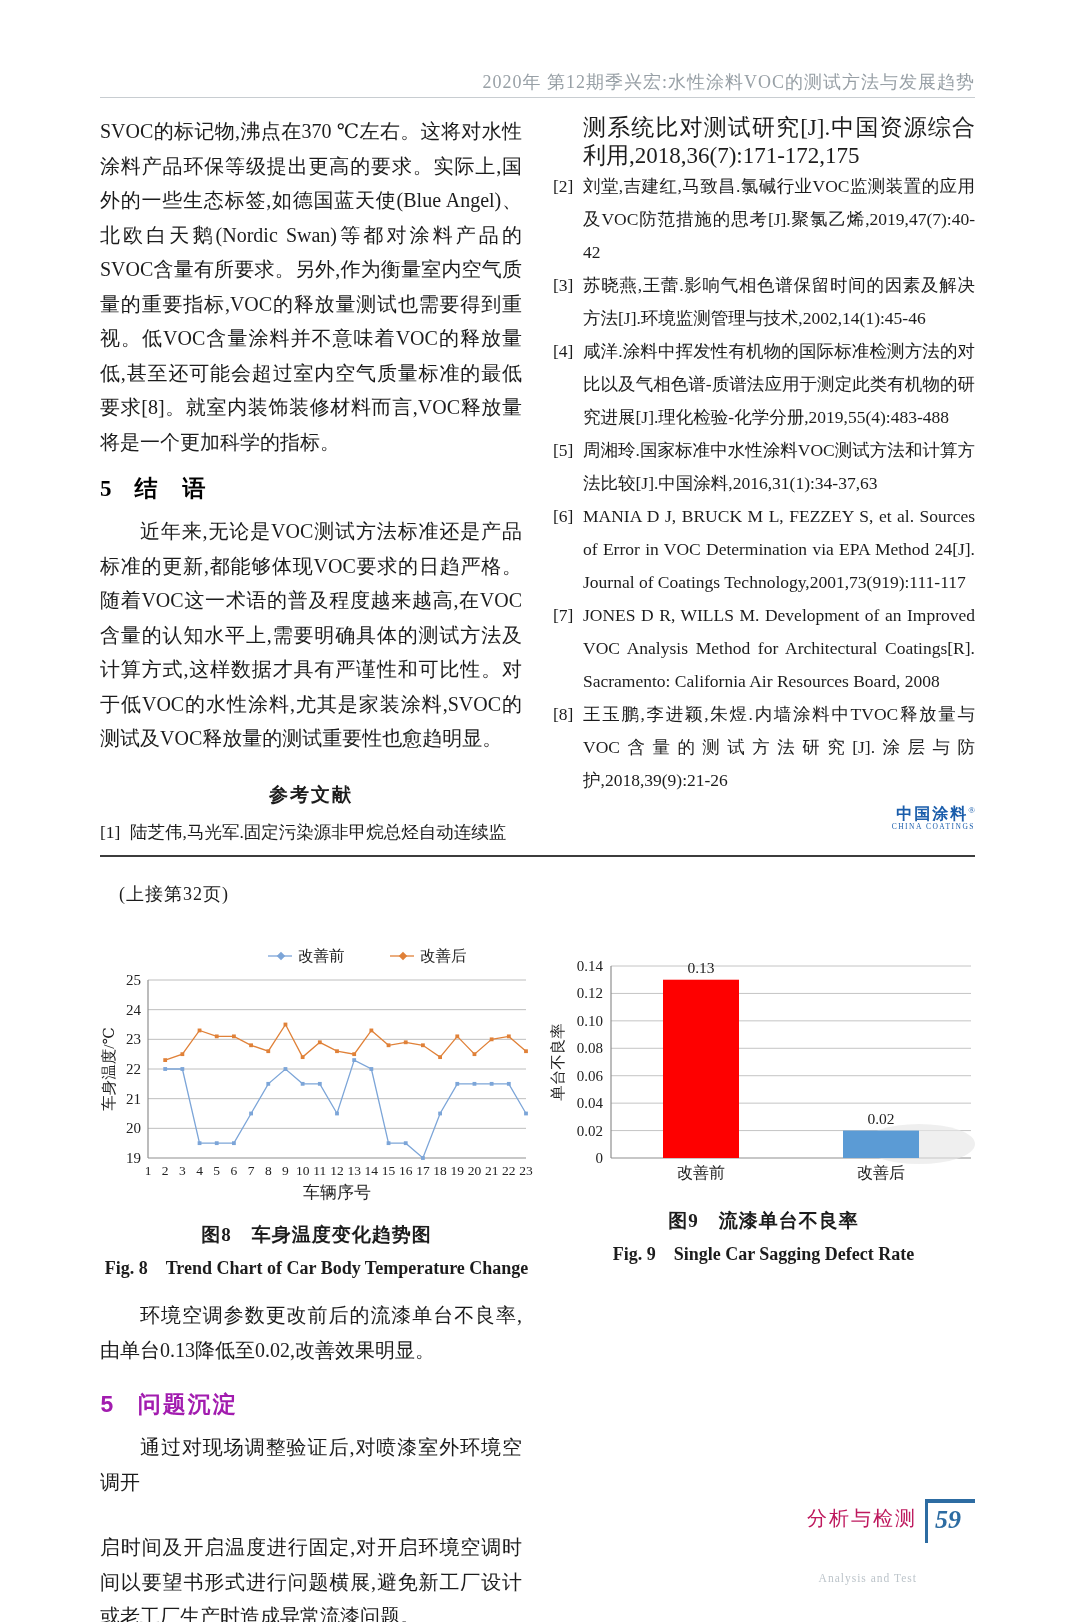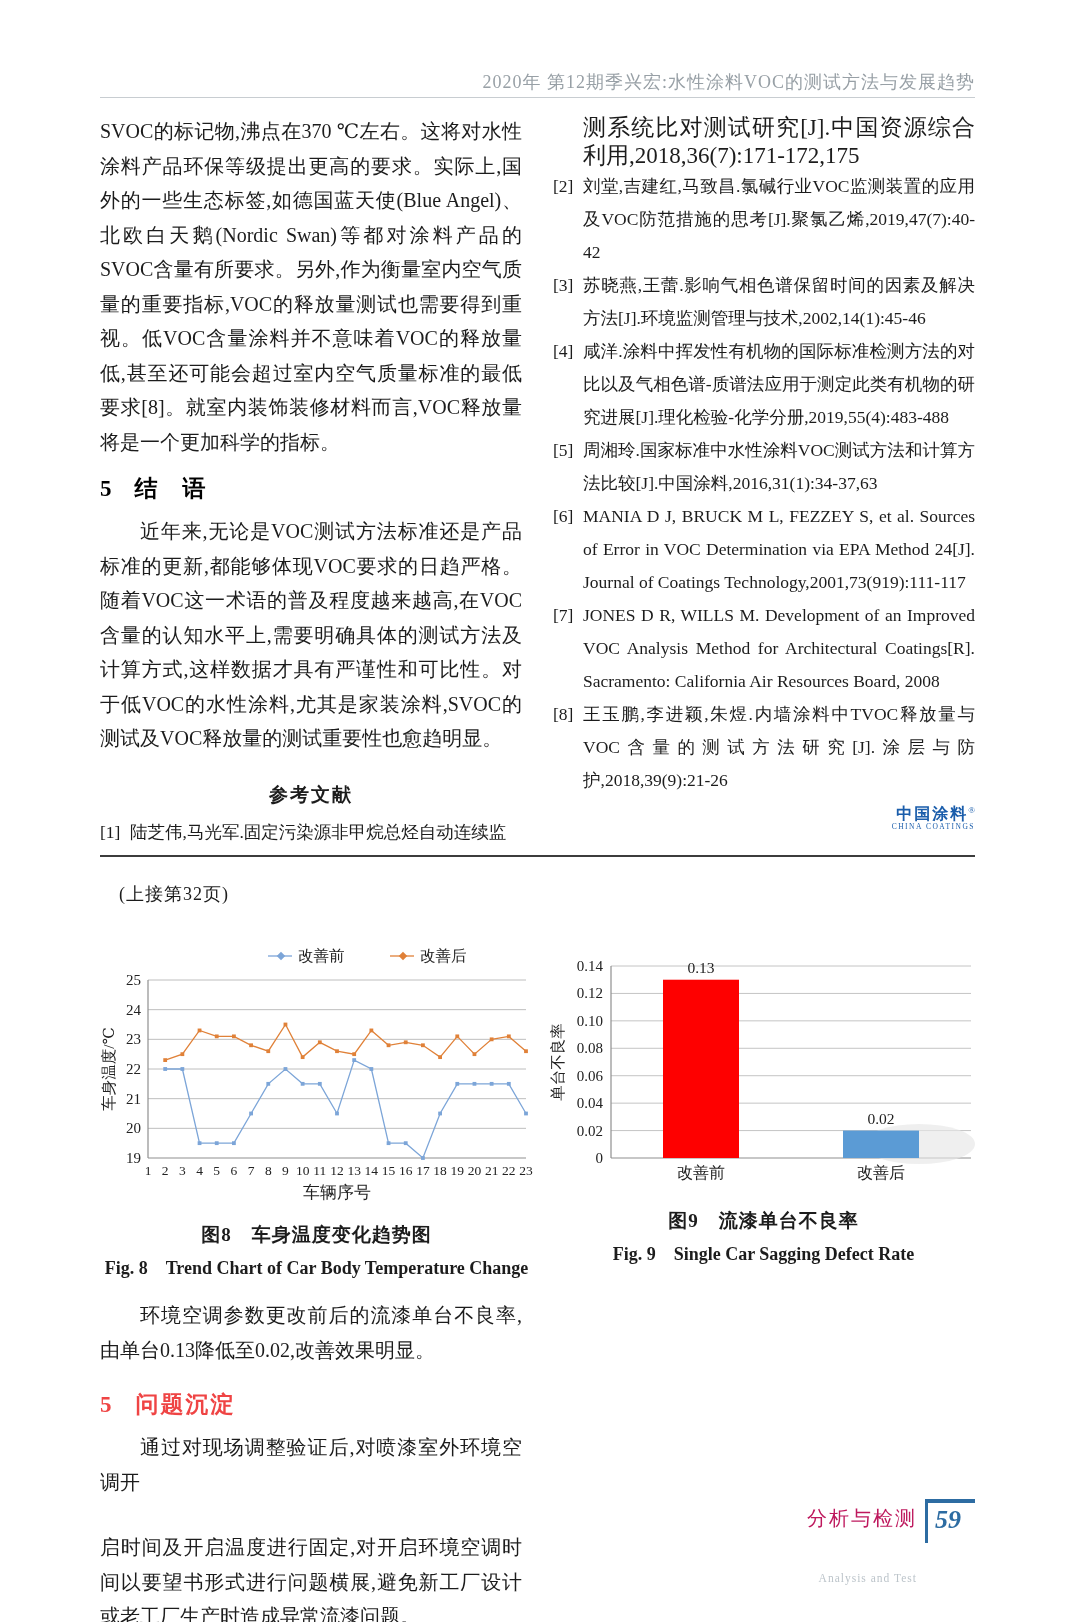--- a/index.html
+++ b/index.html
@@ -11,21 +11,21 @@
   .pg-header{position:absolute;top:70px;left:100px;width:875px;display:flex;justify-content:flex-end;
     font-size:18px;color:#98a0a6;letter-spacing:1px;}
   .pg-header-rule{position:absolute;top:97px;left:100px;width:875px;border-top:1px solid #c8cdd1;}
   
   .cols{position:absolute;left:100px;top:114px;width:875px;display:flex;gap:31px;}
   .col{width:422px;}
   .para{font-size:20px;line-height:34.5px;text-align:justify;}
   .indent{text-indent:2em;}
   .sec-head{font-size:23px;font-weight:bold;color:#000000;margin:14px 0 10px 0;letter-spacing:1px;}
   .sec-head .num{margin-right:22px;}
-  .sec-head.purple{color:#ef4444;font-family:Liberation Serif, serif;letter-spacing:2px;}
+  .sec-head.purple{color:#a21caf;font-family:Liberation Mono, monospace;letter-spacing:2px;}
   .ref-title{font-size:19px;font-weight:bold;text-align:center;margin:26px 0 8px 0;letter-spacing:2px;}
   .ref-item{display:flex;font-size:17.5px;line-height:33px;text-align:justify;}
   .ref-item .ref-num{flex:0 0 30px;}
   .ref-item .ref-text{flex:1;}
   .ref-cont{padding-left:30px;font-size:23px;line-height:28px;text-align:justify;}
   
   .logo{margin-top:8px;text-align:right;line-height:1.1;color:#1a5dab;}
   .logo .logo-cn{font-size:16px;font-weight:bold;letter-spacing:2px;}
   .logo .logo-reg{font-size:9px;vertical-align:super;}
   .logo .logo-en{font-size:7.5px;letter-spacing:1.5px;color:#1a5dab;}

